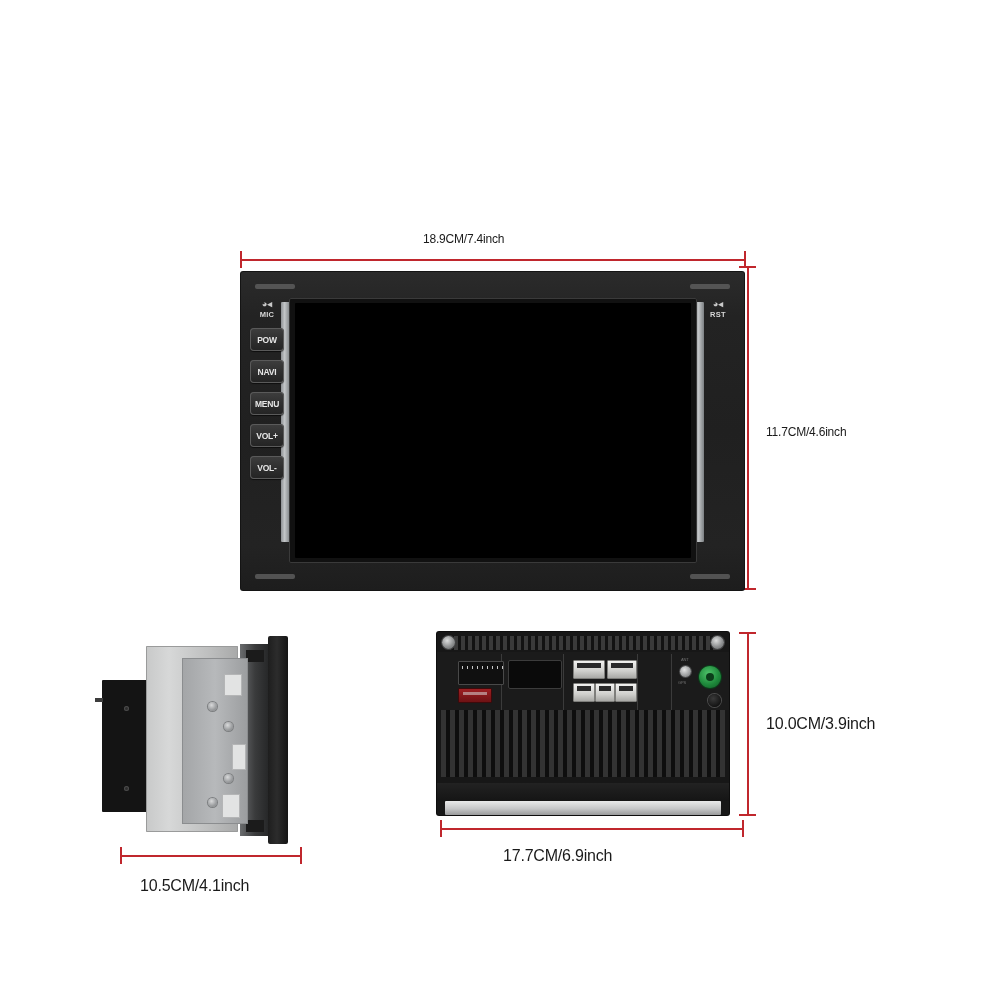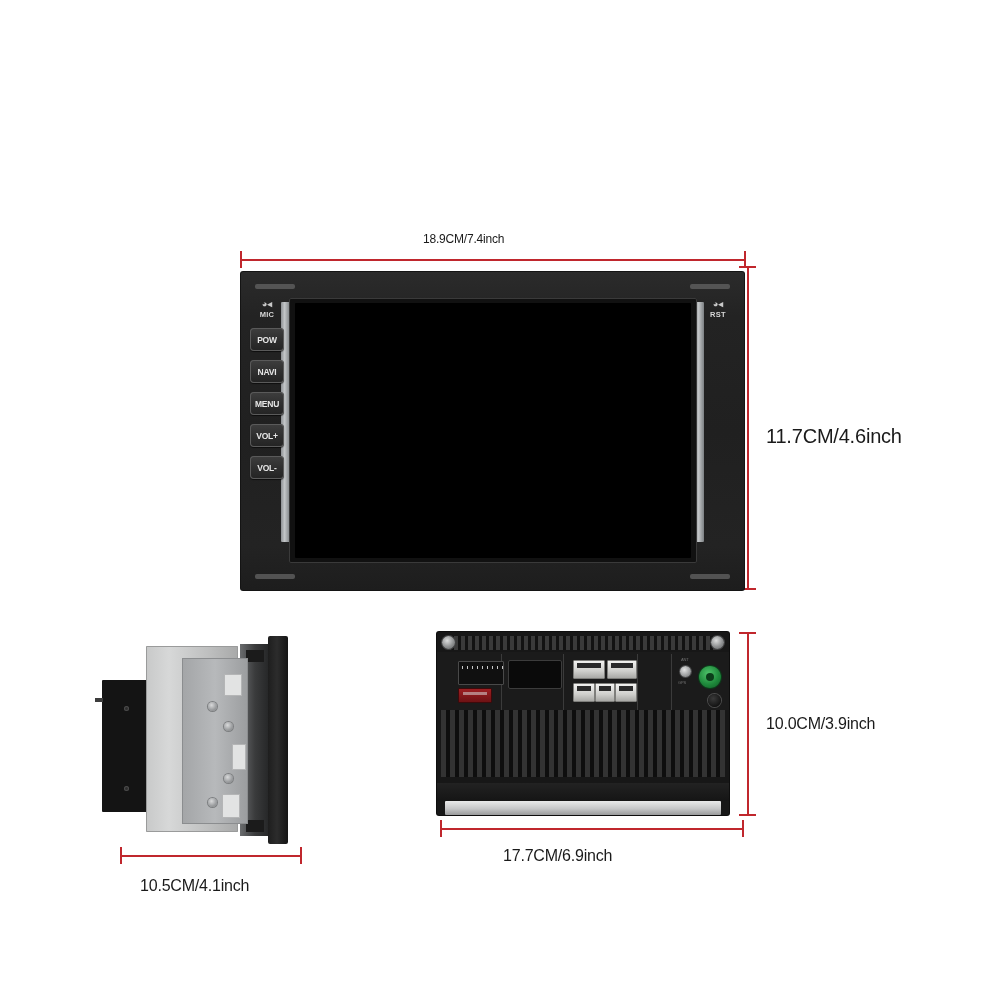--- a/index.html
+++ b/index.html
@@ -385,21 +385,21 @@
 <div id="page">
 
   <div class="dim-label" style="left:423px; top:232px; font-size:12px;">18.9CM/7.4inch</div>
   <div class="dim-h" style="left:240px; top:259px; width:506px;"></div>
   <div class="tick-v" style="left:240px; top:251px; height:17px;"></div>
   <div class="tick-v" style="left:744px; top:251px; height:17px;"></div>
 
   <div class="dim-v" style="left:747px; top:266px; height:324px;"></div>
   <div class="tick-h" style="left:739px; top:266px; width:17px;"></div>
   <div class="tick-h" style="left:739px; top:588px; width:17px;"></div>
-  <div class="dim-label" style="left:766px; top:425px; font-size:20px;">11.7CM/4.6inch</div>
+  <div class="dim-label" style="left:766px; top:425px; font-size:12px;">11.7CM/4.6inch</div>
 
   <div id="front-view">
 
     <div class="front-trim trim-tl"></div>
     <div class="front-trim trim-tr"></div>
     <div class="front-trim trim-bl"></div>
     <div class="front-trim trim-br"></div>
 
     <div class="rail rail-l"></div>
     <div class="rail rail-r"></div>

